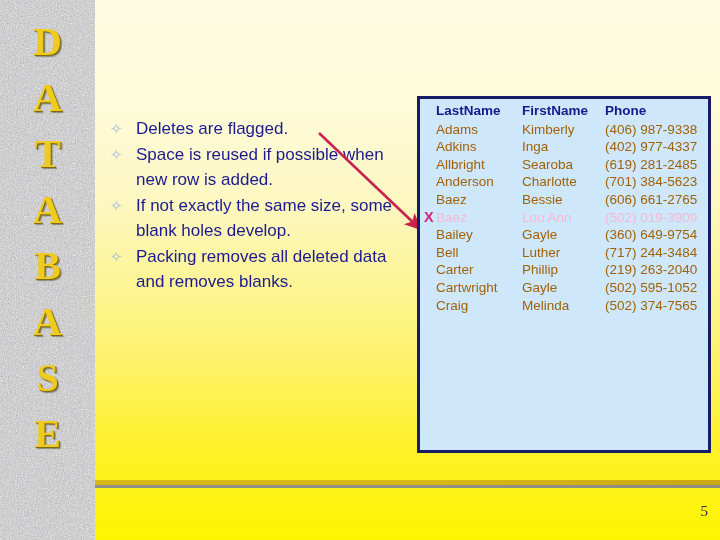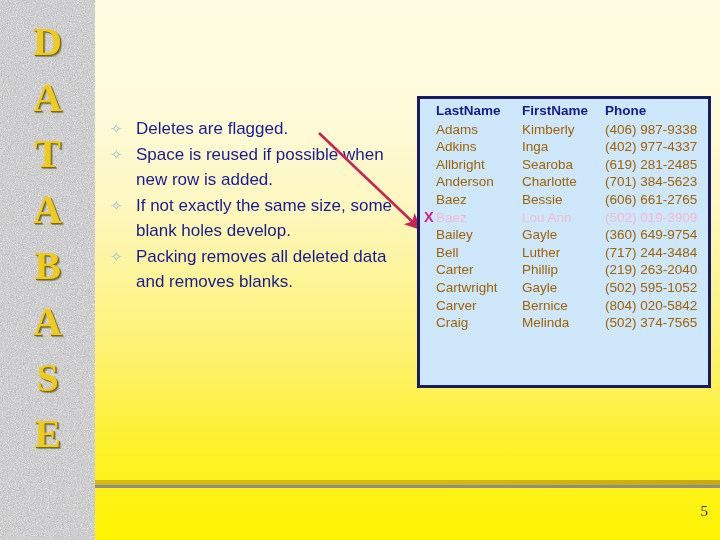--- a/index.html
+++ b/index.html
@@ -117,21 +117,21 @@
     height: 120px;
     pointer-events: none;
   }
 
   
   #data-table {
     position: absolute;
     left: 417px;
     top: 96px;
     width: 294px;
-    height: 292px;
+    height: 357px;
     box-sizing: border-box;
     background: #CEE7FB;
     border: 3px solid #181C64;
     padding: 3px 0 0 4px;
   }
   #data-table table {
     border-collapse: collapse;
     width: 100%;
     font-size: 13.5px;
     line-height: 17.6px;
@@ -325,26 +325,20 @@
           <td class="c-phone">(219) 263-2040</td>
         </tr>
         <tr>
           <td class="c-mark"></td>
           <td class="c-last">Cartwright</td>
           <td class="c-first">Gayle</td>
           <td class="c-phone">(502) 595-1052</td>
         </tr>
         <tr>
           <td class="c-mark"></td>
-          <td class="c-last">Carver</td>
-          <td class="c-first">Bernice</td>
-          <td class="c-phone">(804) 020-5842</td>
-        </tr>
-        <tr>
-          <td class="c-mark"></td>
           <td class="c-last">Craig</td>
           <td class="c-first">Melinda</td>
           <td class="c-phone">(502) 374-7565</td>
         </tr>
       </tbody>
     </table>
   </div>
 
   <div id="bottom-rule">
     <div class="gold"></div>

